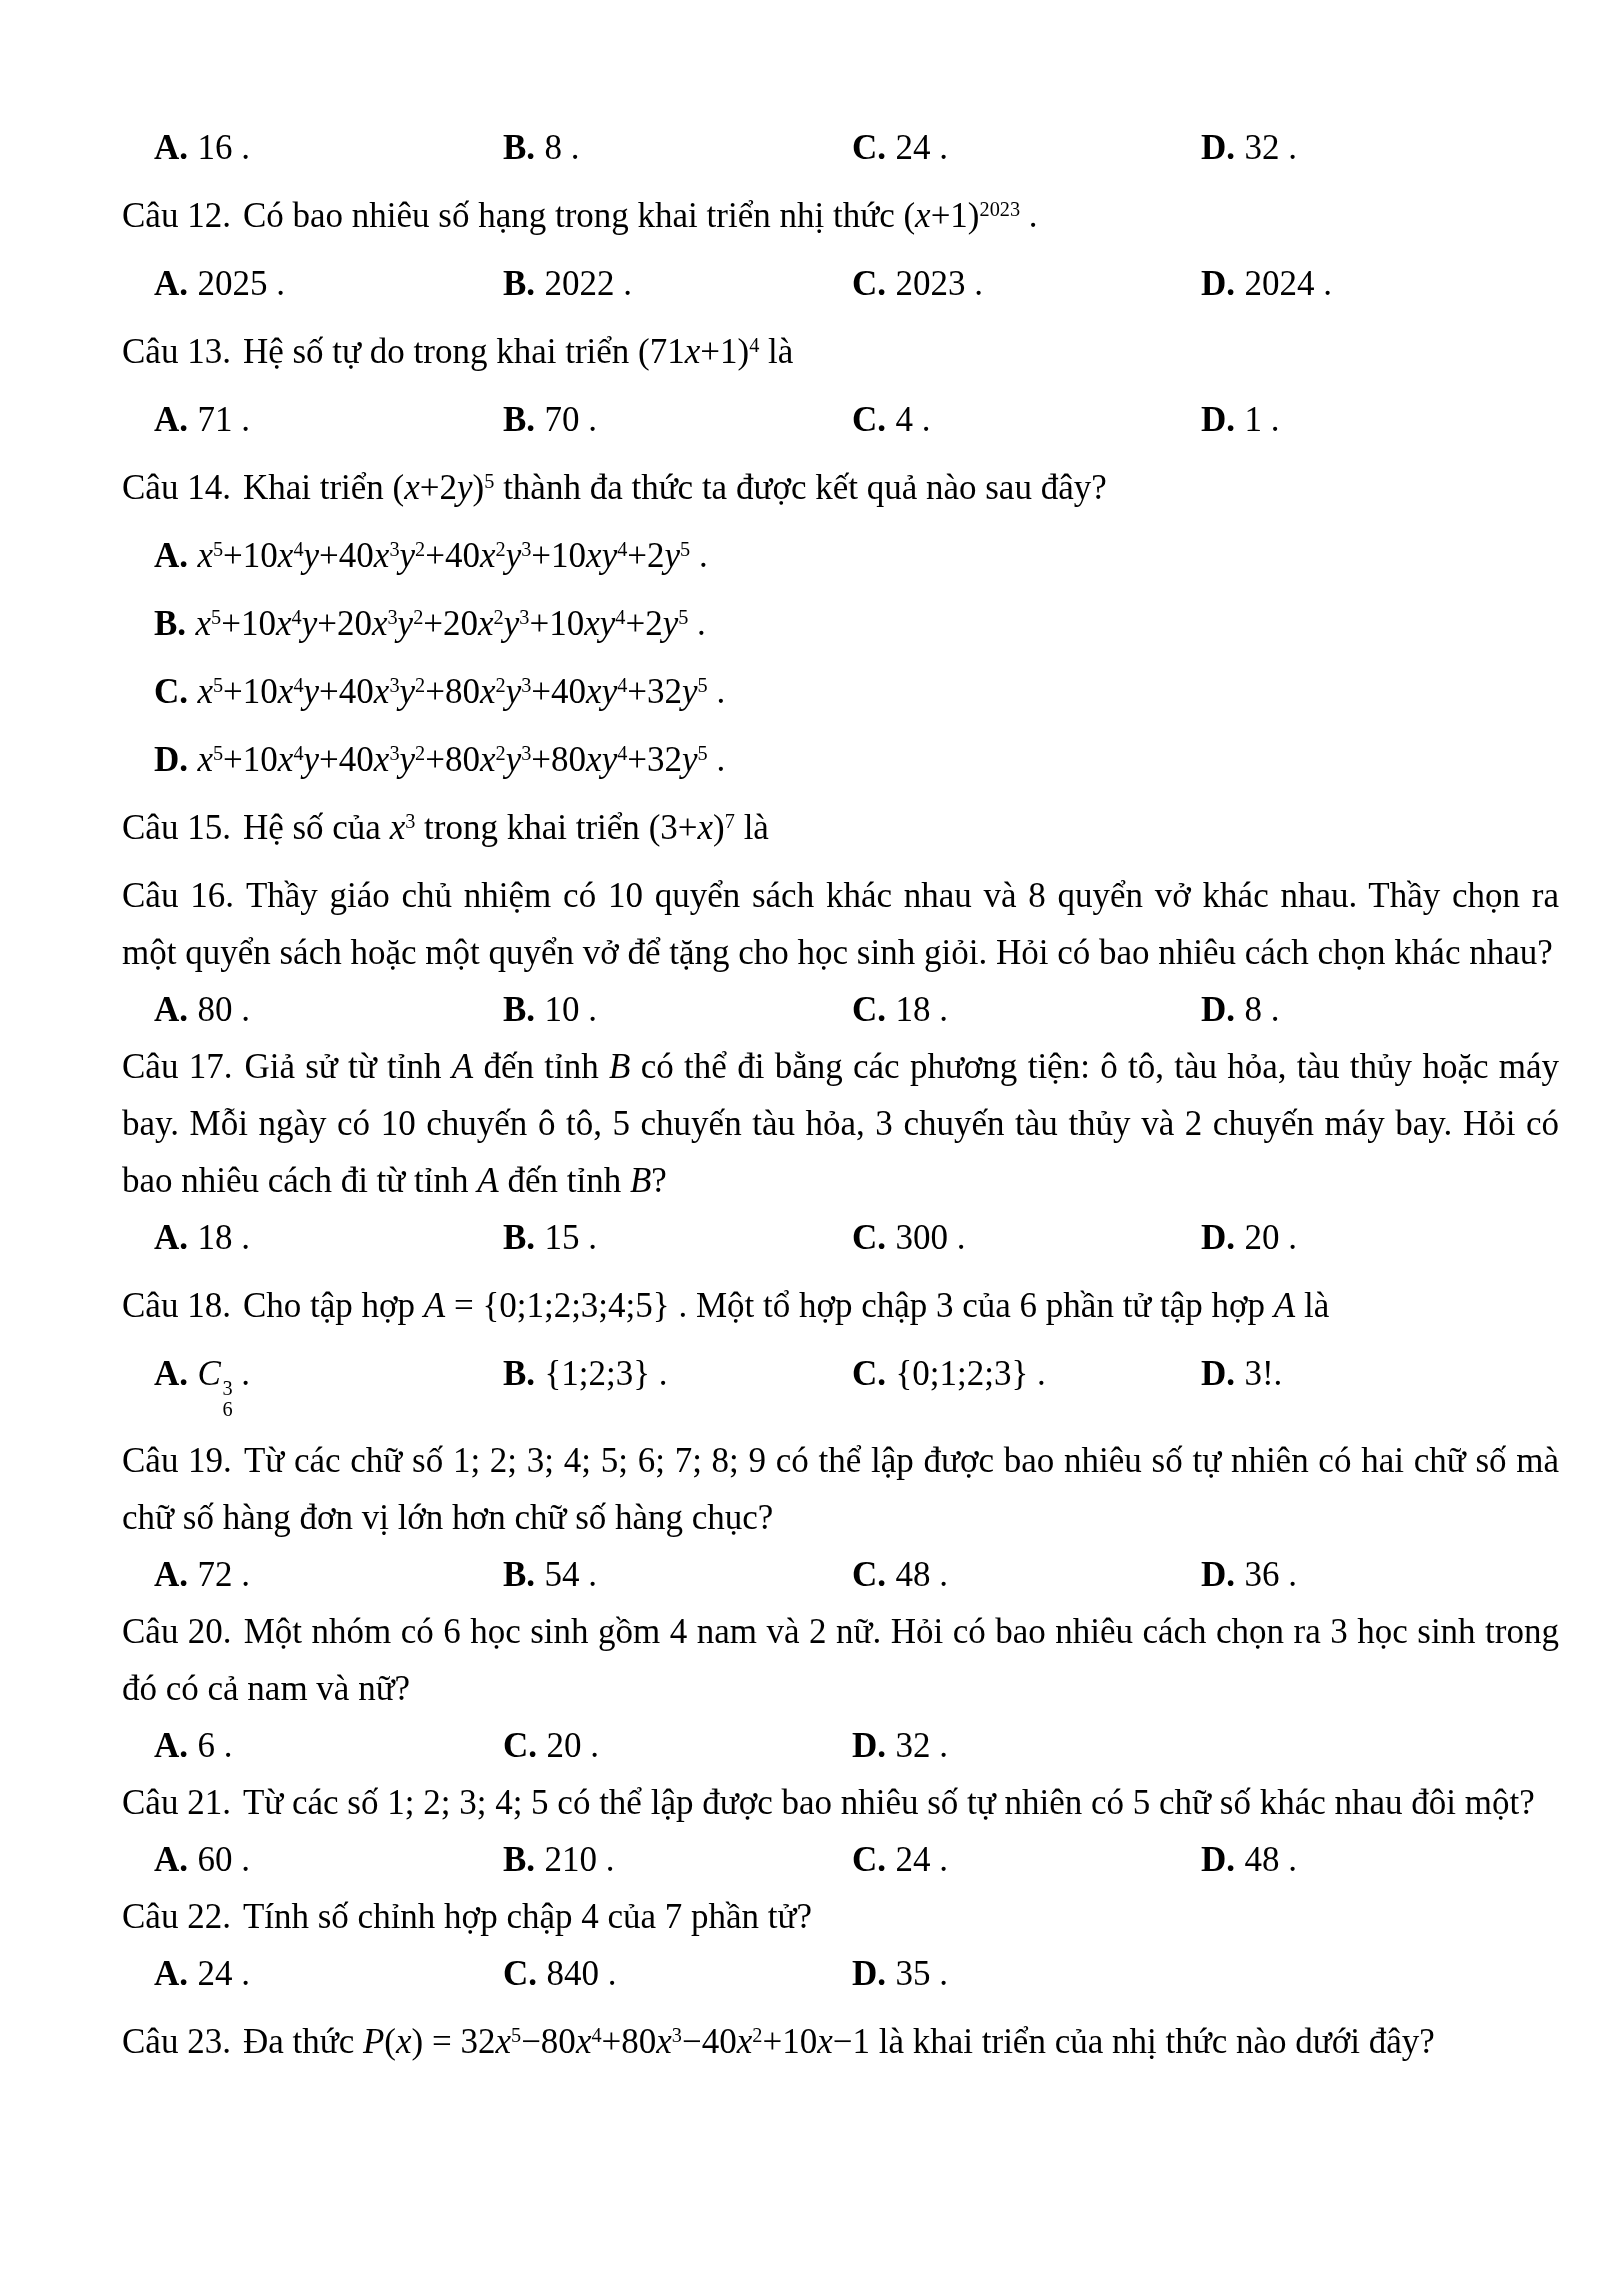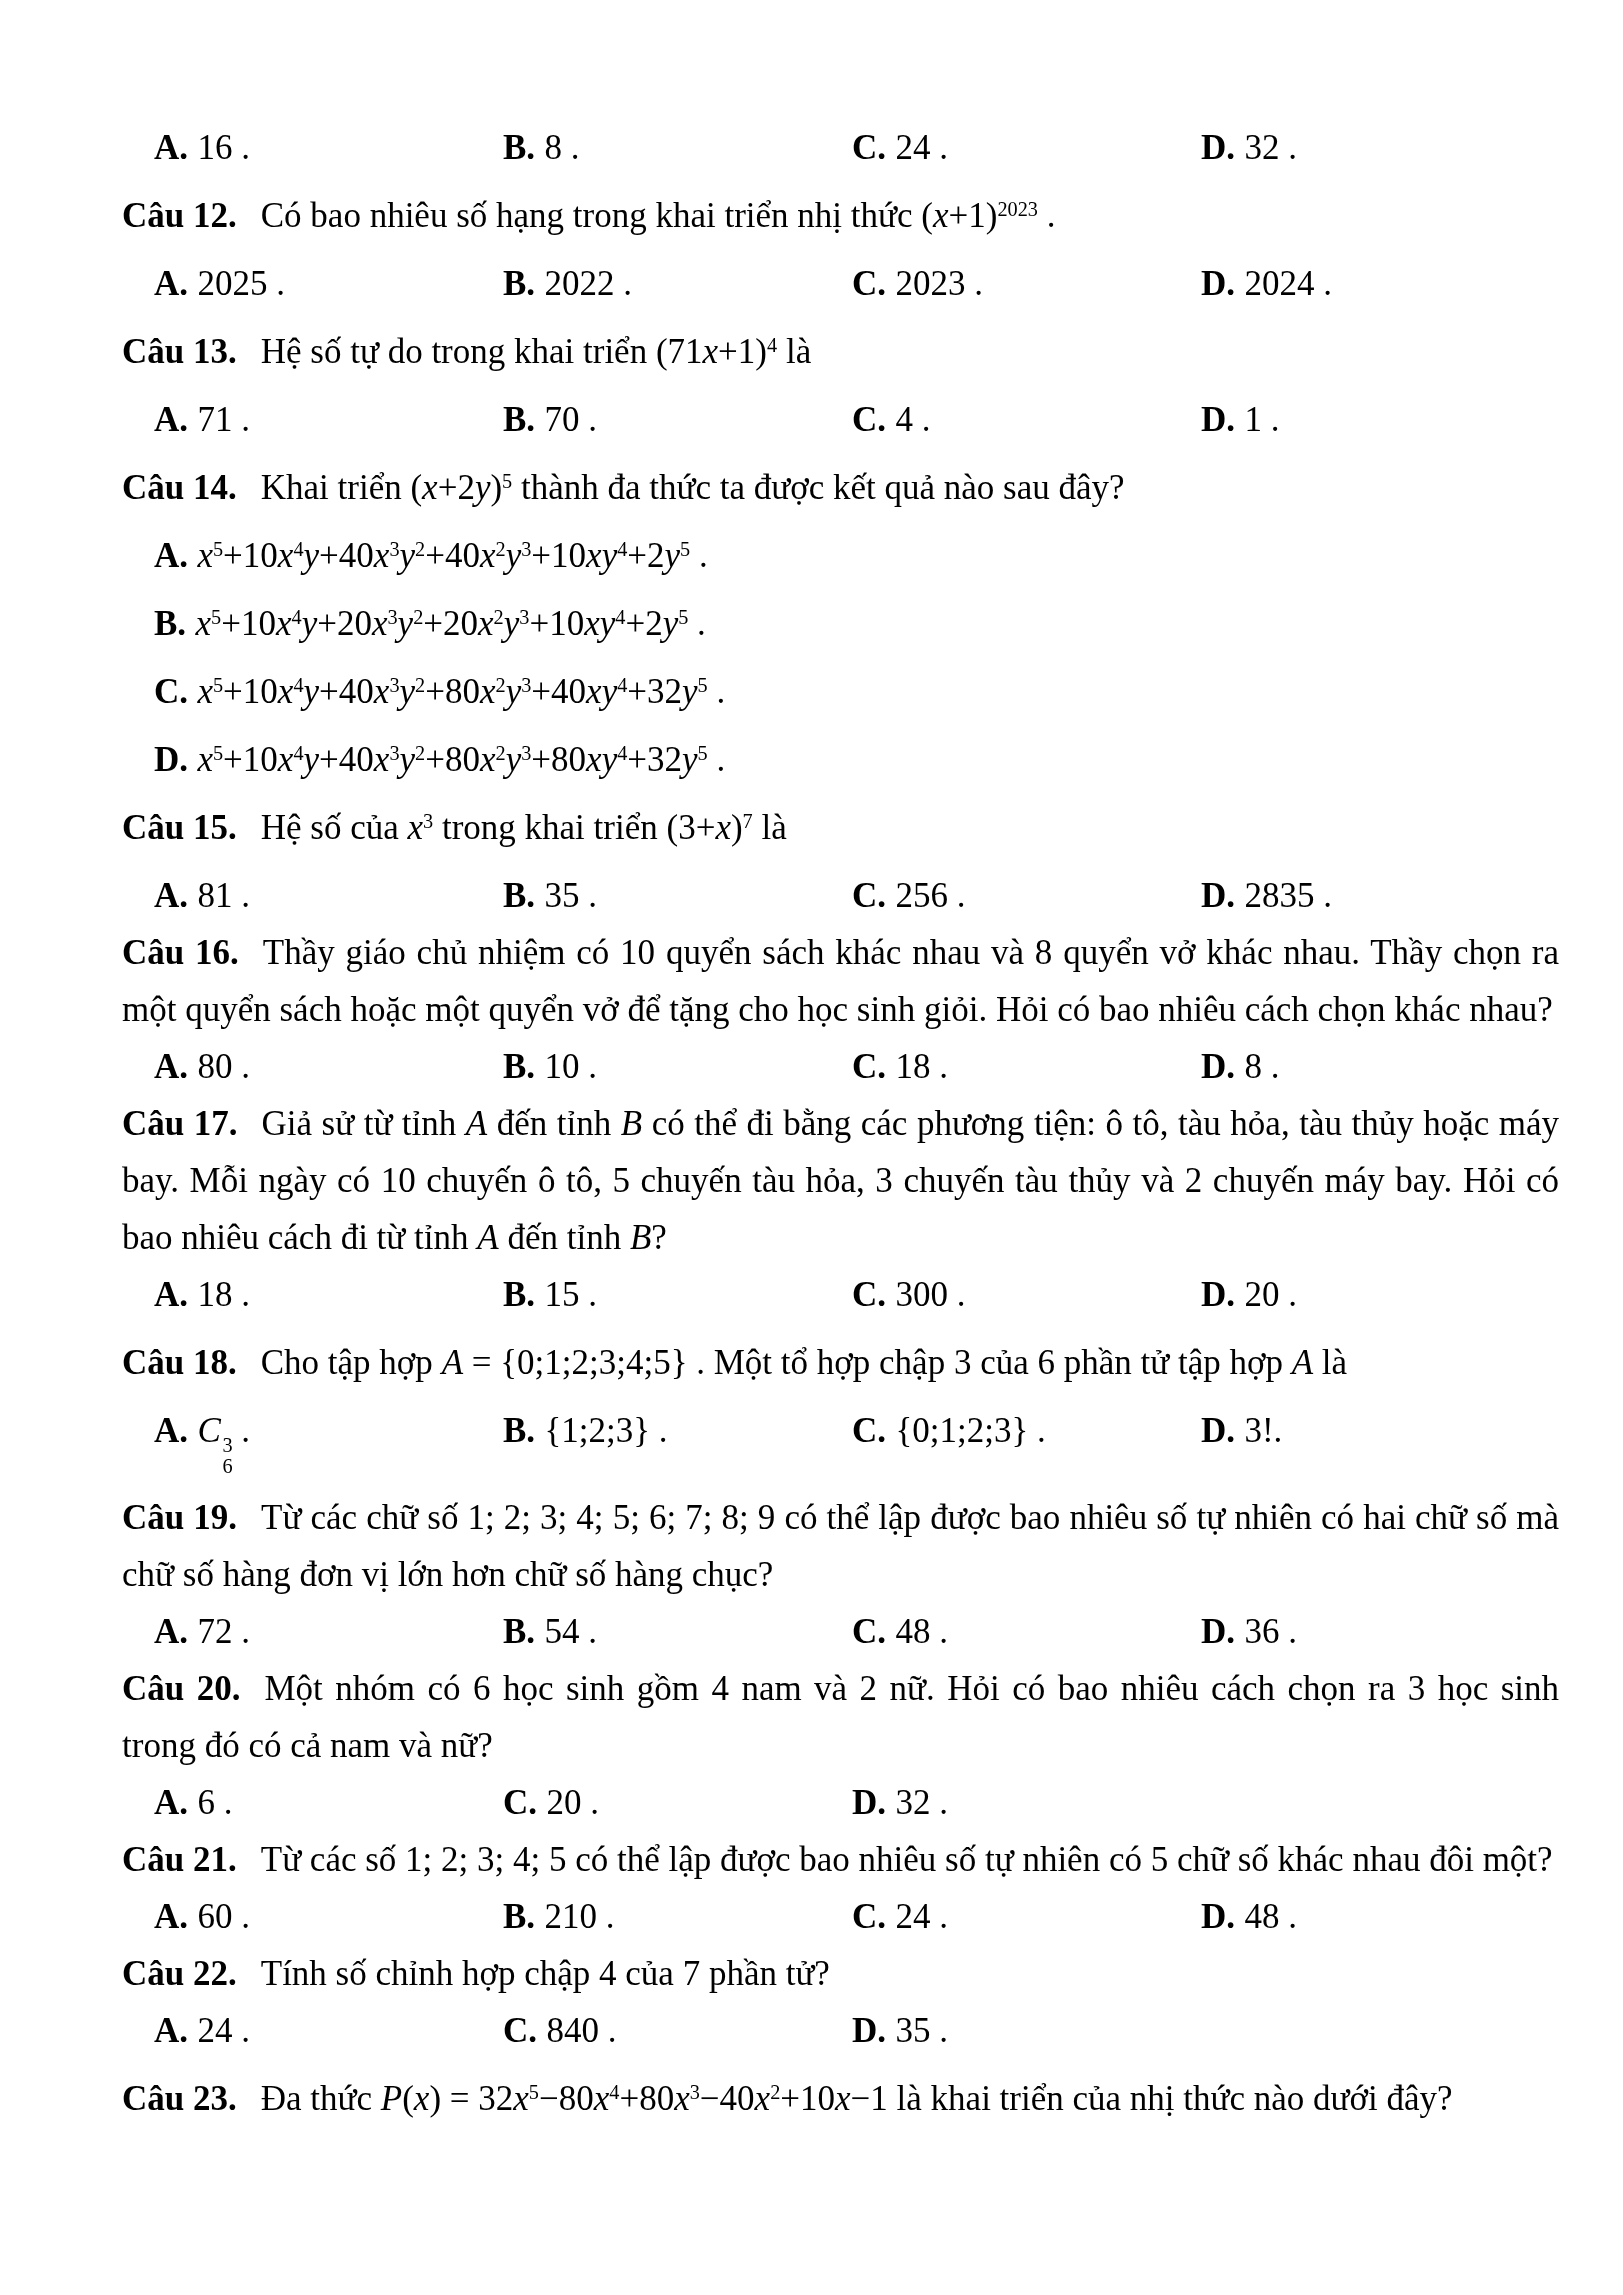--- a/index.html
+++ b/index.html
@@ -14,21 +14,21 @@
   }
   .page {
     width: 1623px;
     height: 1777px;
     padding: 119px 64px 0 122px;
   }
   .q {
     text-align: justify;
     line-height: 57px;
   }
-  .qlabel { font-weight: bold; margin-right: 24px; }
+  .qlabel { font-weight: normal; margin-right: 12px; }
   .tall { margin: 11px 0; }
   .opts {
     display: grid;
     grid-template-columns: 349px 349px 349px auto;
     padding-left: 32px;
     line-height: 57px;
   }
   .optline {
     padding-left: 32px;
     line-height: 57px;
@@ -89,26 +89,20 @@
   </div>
       <div class="optline tall">
     <b class="olabel">C.</b><span class="oval"><span class="m"><i>x</i><sup>5</sup>+10<i>x</i><sup>4</sup><i>y</i>+40<i>x</i><sup>3</sup><i>y</i><sup>2</sup>+80<i>x</i><sup>2</sup><i>y</i><sup>3</sup>+40<i>xy</i><sup>4</sup>+32<i>y</i><sup>5</sup></span> .</span>
   </div>
       <div class="optline tall">
     <b class="olabel">D.</b><span class="oval"><span class="m"><i>x</i><sup>5</sup>+10<i>x</i><sup>4</sup><i>y</i>+40<i>x</i><sup>3</sup><i>y</i><sup>2</sup>+80<i>x</i><sup>2</sup><i>y</i><sup>3</sup>+80<i>xy</i><sup>4</sup>+32<i>y</i><sup>5</sup></span> .</span>
   </div>
       <div class="q tall">
     <b class="qlabel">Câu 15.</b><span class="qtext">Hệ số của <span class="m"><i>x</i><sup>3</sup></span> trong khai triển <span class="m">(3+<i>x</i>)<sup>7</sup></span> là</span>
   </div>
-      <div class="opts">
-    <span class="opt"><b class="olabel">A.</b><span class="oval">81 .</span></span>
-    <span class="opt"><b class="olabel">B.</b><span class="oval">35 .</span></span>
-    <span class="opt"><b class="olabel">C.</b><span class="oval">256 .</span></span>
-    <span class="opt"><b class="olabel">D.</b><span class="oval">2835 .</span></span>
-  </div>
       <div class="q">
     <b class="qlabel">Câu 16.</b><span class="qtext">Thầy giáo chủ nhiệm có 10 quyển sách khác nhau và 8 quyển vở khác nhau. Thầy chọn ra một quyển sách hoặc một quyển vở để tặng cho học sinh giỏi. Hỏi có bao nhiêu cách chọn khác nhau?</span>
   </div>
       <div class="opts">
     <span class="opt"><b class="olabel">A.</b><span class="oval">80 .</span></span>
     <span class="opt"><b class="olabel">B.</b><span class="oval">10 .</span></span>
     <span class="opt"><b class="olabel">C.</b><span class="oval">18 .</span></span>
     <span class="opt"><b class="olabel">D.</b><span class="oval">8 .</span></span>
   </div>
       <div class="q">

